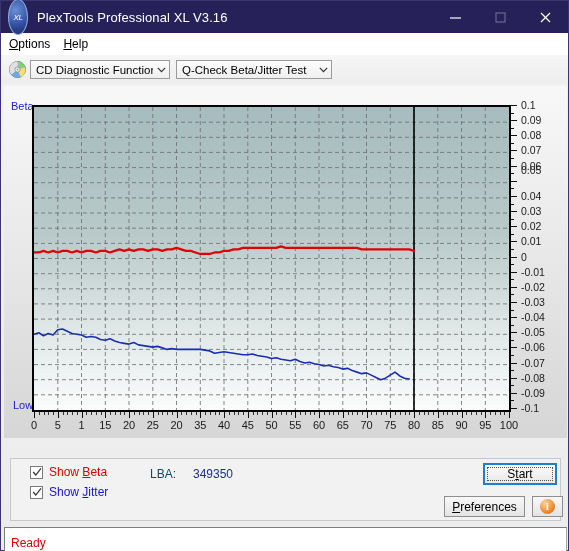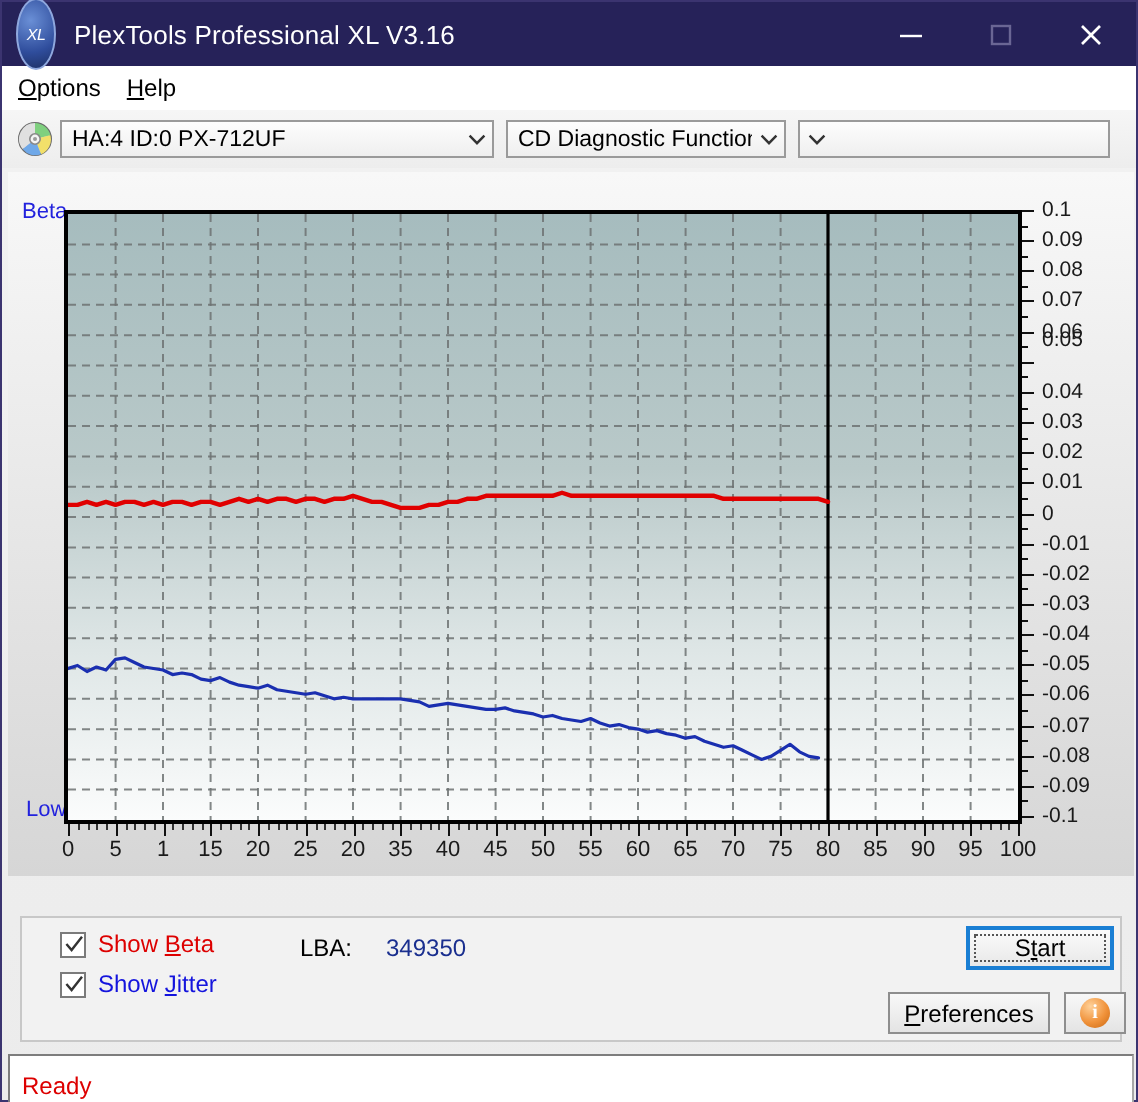--- a/index.html
+++ b/index.html
@@ -225,21 +225,21 @@
   .checkbox svg { display:block; }
   .chk-label { font-size: 12px; white-space: nowrap; }
   .chk-label u { text-decoration: underline; }
   #lbl-beta { color: #dd0000; }
   #lbl-jitter { color: #1414dd; }
 
   #lba-label {
     position: absolute;
     left: 139px; top: 8px;
     font-size: 12px;
-    color: #000000;
+    color: #0c4a6e;
   }
   #lba-value {
     position: absolute;
     left: 182px; top: 8px;
     font-size: 12px;
     color: #1a2f8f;
   }
 
   .btn {
     position: absolute;
@@ -338,39 +338,32 @@
     <svg class="disc-icon" viewBox="0 0 17 17">
       <circle cx="8.5" cy="8.5" r="8" fill="#cfcfcf" stroke="#6a6a6a" stroke-width="1"></circle>
       <path d="M8.5 0.5 A8 8 0 0 1 16.2 6.6 L8.5 8.5 Z" fill="#7fd07f"></path>
       <path d="M16.2 6.6 A8 8 0 0 1 11.5 16.1 L8.5 8.5 Z" fill="#f2e06a"></path>
       <path d="M11.5 16.1 A8 8 0 0 1 2.3 13.5 L8.5 8.5 Z" fill="#6fa8e8"></path>
       <path d="M2.3 13.5 A8 8 0 0 1 8.5 0.5 L8.5 8.5 Z" fill="#e0e0e0"></path>
       <circle cx="8.5" cy="8.5" r="2.6" fill="#f4f4f4" stroke="#888" stroke-width="0.8"></circle>
       <circle cx="8.5" cy="8.5" r="1" fill="#9a9a9a"></circle>
     </svg>
 
-    <div class="combo" id="combo-drive">
-      <span class="combo-label">HA:4 ID:0  PX-712UF</span>
-      <span class="chev">
-        <svg width="9" height="6" viewBox="0 0 9 6">
-            <polyline points="0.8,0.8 4.5,4.6 8.2,0.8" fill="none" stroke="currentColor" stroke-width="1.2"></polyline>
-          </svg>
-      </span>
-    </div>
 
     <div class="combo" id="combo-function">
       <span class="combo-label">CD Diagnostic Functions</span>
       <span class="chev">
         <svg width="9" height="6" viewBox="0 0 9 6">
             <polyline points="0.8,0.8 4.5,4.6 8.2,0.8" fill="none" stroke="currentColor" stroke-width="1.2"></polyline>
           </svg>
       </span>
     </div>
 
     <div class="combo" id="combo-test">
+      <span class="combo-label">Q-Check Beta/Jitter Test</span>
       <span class="chev">
         <svg width="9" height="6" viewBox="0 0 9 6">
             <polyline points="0.8,0.8 4.5,4.6 8.2,0.8" fill="none" stroke="currentColor" stroke-width="1.2"></polyline>
           </svg>
       </span>
     </div>
   </div>
 
   <div class="chart-panel">
     <div class="chart-inner">

